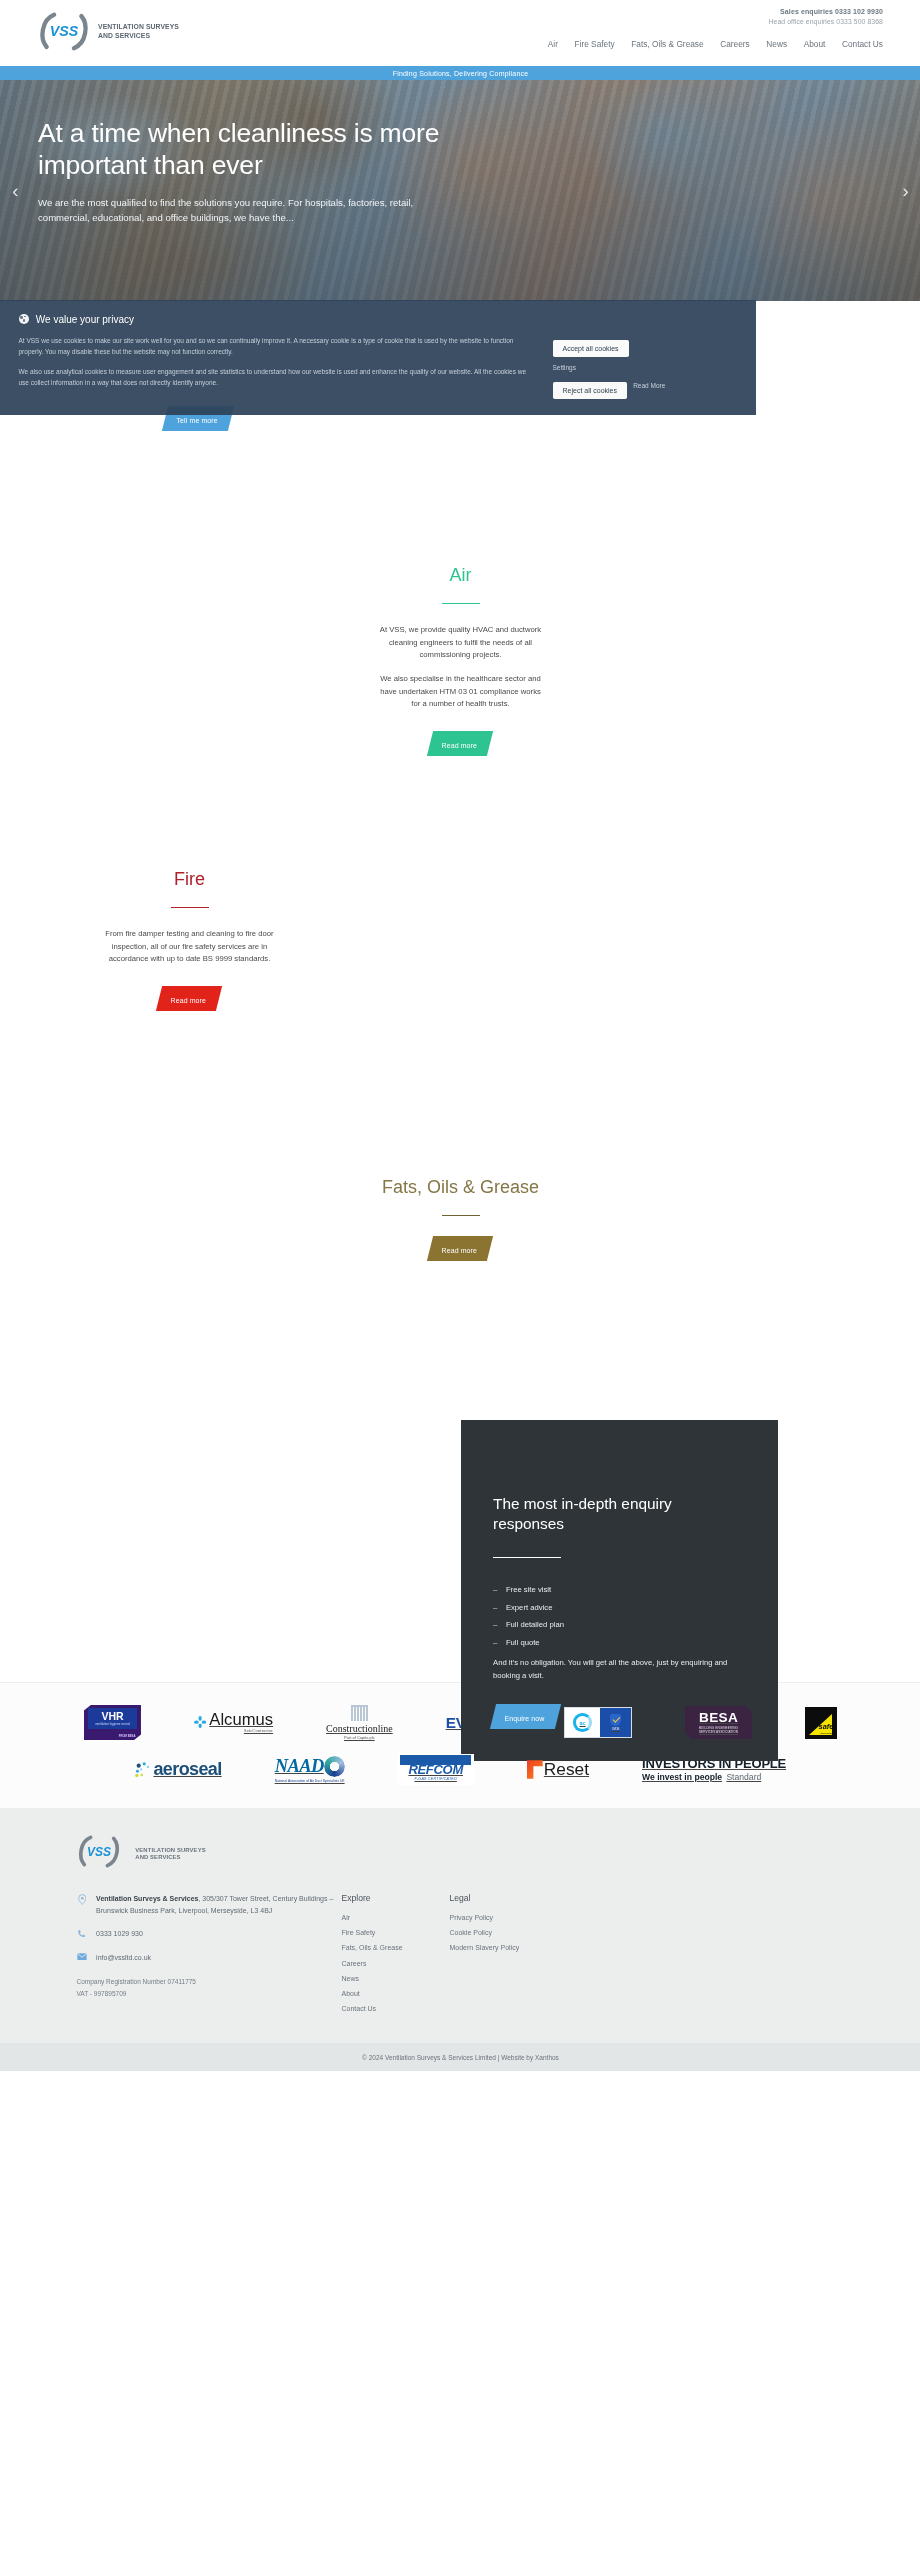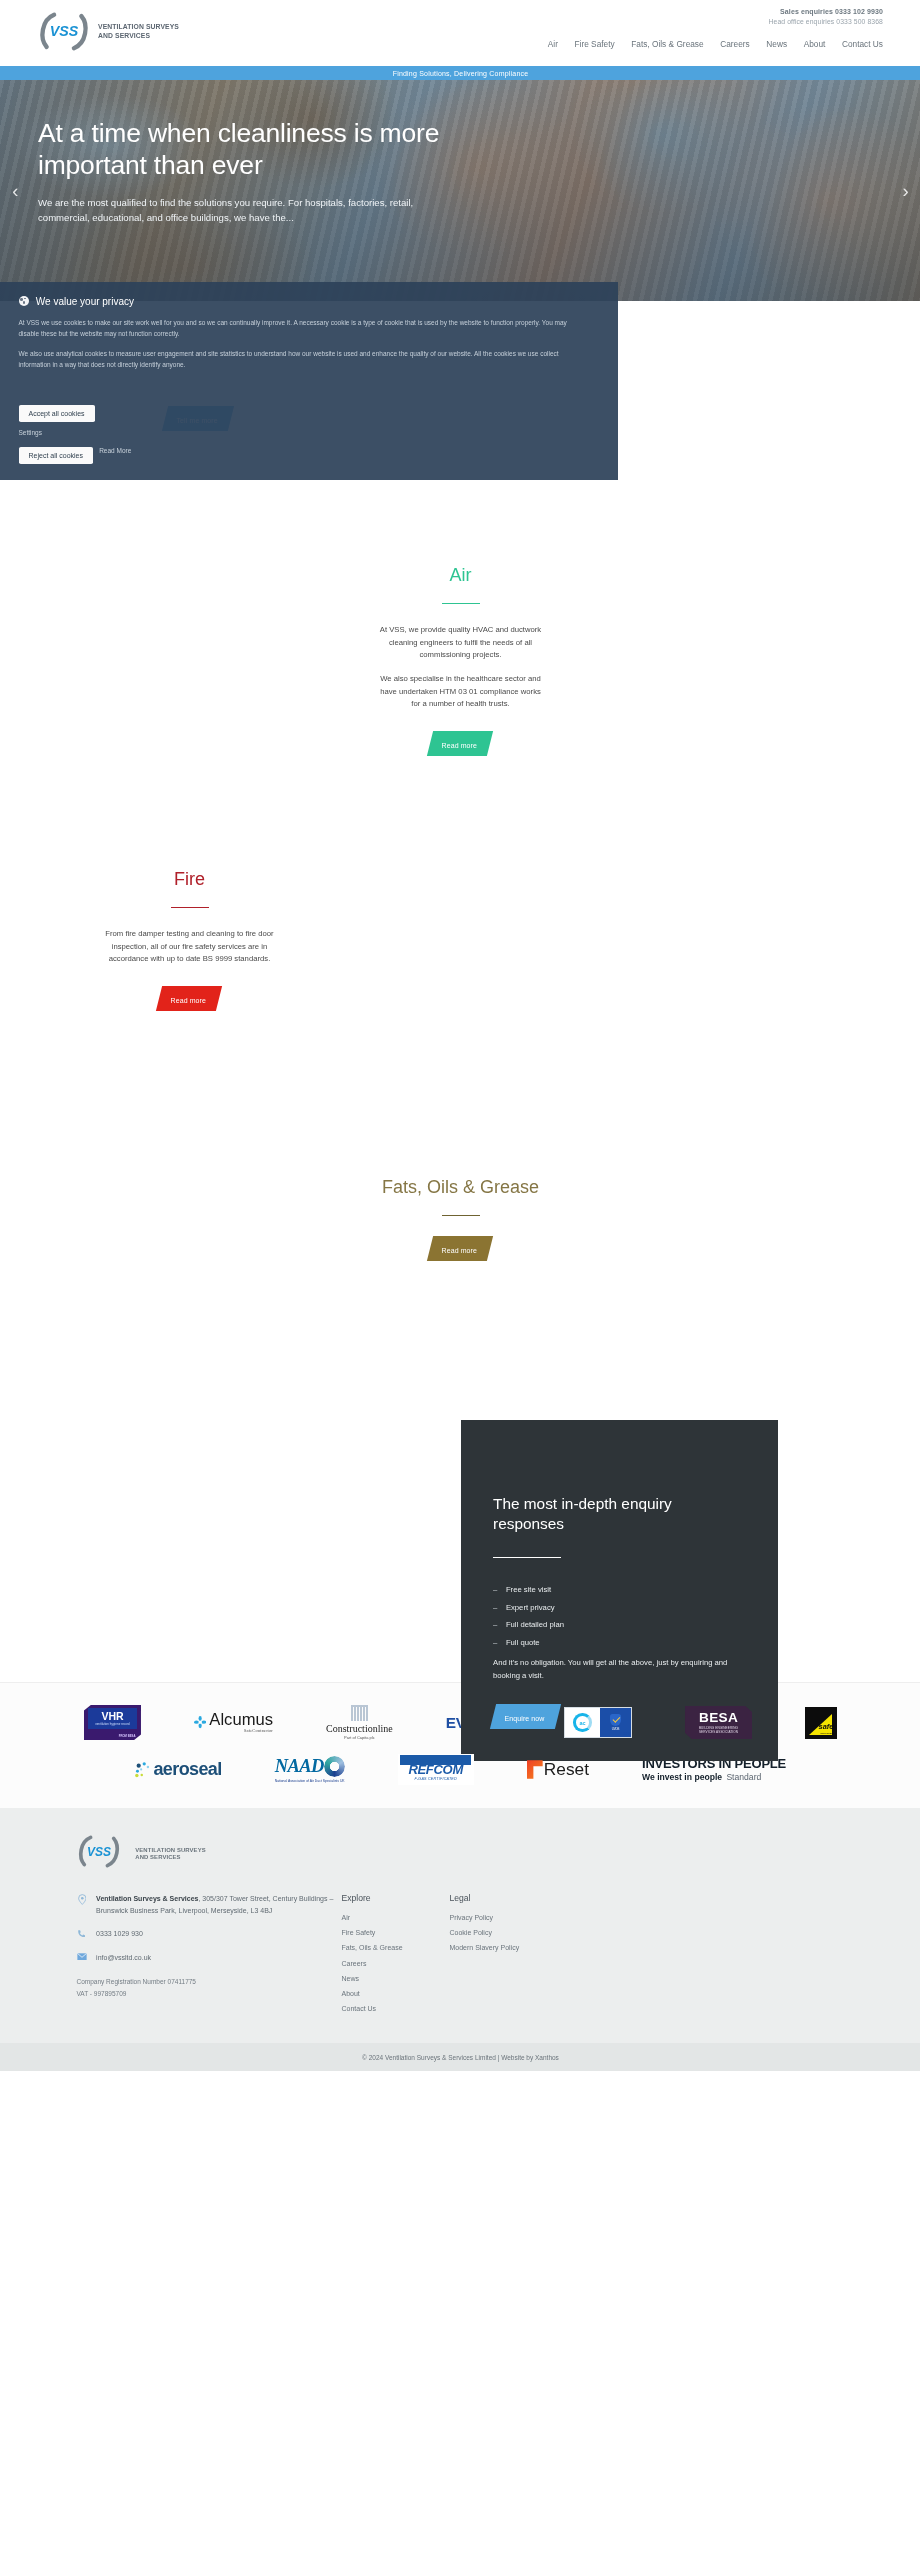--- a/index.html
+++ b/index.html
@@ -47,22 +47,22 @@
   .hero-shade{position:absolute;inset:0;background:linear-gradient(180deg,rgba(30,45,60,.10),rgba(30,45,60,.42));}
   .hero-inner{position:absolute;left:38px;top:38px;width:425px;z-index:3;}
   .hero-h1{color:#fff;font-size:26.5px;line-height:1.19;font-weight:300;letter-spacing:-0.2px;}
   .hero-p{color:#f0f4f7;font-size:9.6px;line-height:1.55;margin-top:15.4px;font-weight:300;}
   .hero-arrow{position:absolute;top:50%;transform:translateY(-50%);z-index:4;
     color:rgba(255,255,255,.85);font-size:18.5px;font-weight:300;line-height:1;cursor:pointer;user-select:none;}
   .hero-arrow.left{left:12.3px;}
   .hero-arrow.right{right:12.3px;}
 
   
-  .cookie{position:absolute;left:0;top:282px;width:618px;z-index:20;
-    background:rgba(45,66,89,.93);color:#dfe6ec;padding:13.6px 18.5px 16px 18.5px;display:flex;flex-direction:column;}
+  .cookie{position:absolute;left:0;top:300px;width:756px;z-index:20;
+    background:rgba(45,66,89,.93);color:#dfe6ec;padding:13.6px 18.5px 16px 18.5px;display:flex;}
   .cookie-left{flex:1;padding-right:17.3px;}
   .cookie-title{display:flex;align-items:center;gap:6.8px;font-size:10px;color:#fff;font-weight:500;margin-bottom:10.5px;}
   .cookie-icon{width:10.5px;height:10.5px;border-radius:50%;background:#f3f4f6;position:relative;display:inline-block;}
   .cookie-icon i{position:absolute;border-radius:50%;background:#6a7685;}
   .cookie-icon i:nth-child(1){width:2.5px;height:2.5px;left:1.8px;top:2.5px;}
   .cookie-icon i:nth-child(2){width:1.8px;height:1.8px;left:5.5px;top:1.8px;}
   .cookie-icon i:nth-child(3){width:2.5px;height:2.5px;left:4.3px;top:5.5px;}
   .cookie-p{font-size:6.5px;line-height:1.75;color:#c6d0da;margin-bottom:8px;}
   .cookie-right{width:185px;display:flex;flex-direction:column;gap:11px;padding-top:26px;}
   .ck-row{display:flex;align-items:flex-start;gap:6.2px;flex-wrap:wrap;}
@@ -108,21 +108,21 @@
   .enq-h{font-size:15.4px;font-weight:300;line-height:1.3;margin-top:40px;}
   .enq-rule{width:68px;height:0.6px;background:#fff;margin:23.4px 0 0;}
   .enq-list{list-style:none;margin-top:27px;}
   .enq-list li{font-size:7.7px;color:#e9edef;margin-bottom:8.6px;display:flex;gap:8.6px;align-items:baseline;}
   .enq-dash{color:#cfd6da;}
   .enq-p{font-size:7.7px;line-height:1.72;color:#e9edef;margin-top:9.2px;}
   .enq-btn{margin-top:22px;}
 
   
   .logos{background:#fcfcfc;border-top:0.6px solid #eee;padding:18.5px 0 17.3px;}
-  .logo-row{display:flex;justify-content:center;align-items:center;gap:53px;height:42px;}
+  .logo-row{display:flex;justify-content:center;align-items:center;gap:53px;height:42px;text-decoration:underline;}
   .logo-row + .logo-row{margin-top:5px;}
   .lg{display:flex;align-items:center;justify-content:center;height:38px;}
 
   
   .vhr{width:57px;height:35px;background:#3a1a6e;position:relative;
     clip-path:polygon(0 16%,12% 0,100% 0,100% 84%,88% 100%,0 100%);}
   .vhr .top{position:absolute;left:4.3px;top:3.1px;right:4.3px;height:21px;background:#1b3a9a;
     display:flex;align-items:center;justify-content:center;flex-direction:column;}
   .vhr .t1{color:#fff;font-size:10.5px;font-weight:bold;font-family:"Liberation Sans",sans-serif;line-height:1;}
   .vhr .t2{color:#cfe0ff;font-size:2.8px;margin-top:1.2px;letter-spacing:0.1px;}
@@ -345,21 +345,21 @@
     <div class="enq">
       <h2 class="enq-h">The most in-depth enquiry responses</h2>
       <div class="enq-rule"></div>
       <ul class="enq-list">
         <li>
             <span class="enq-dash">–</span>
             <span>Free site visit</span>
           </li>
         <li>
             <span class="enq-dash">–</span>
-            <span>Expert privacy</span>
+            <span>Expert advice</span>
           </li>
         <li>
             <span class="enq-dash">–</span>
             <span>Full detailed plan</span>
           </li>
         <li>
             <span class="enq-dash">–</span>
             <span>Full quote</span>
           </li>
       </ul>

